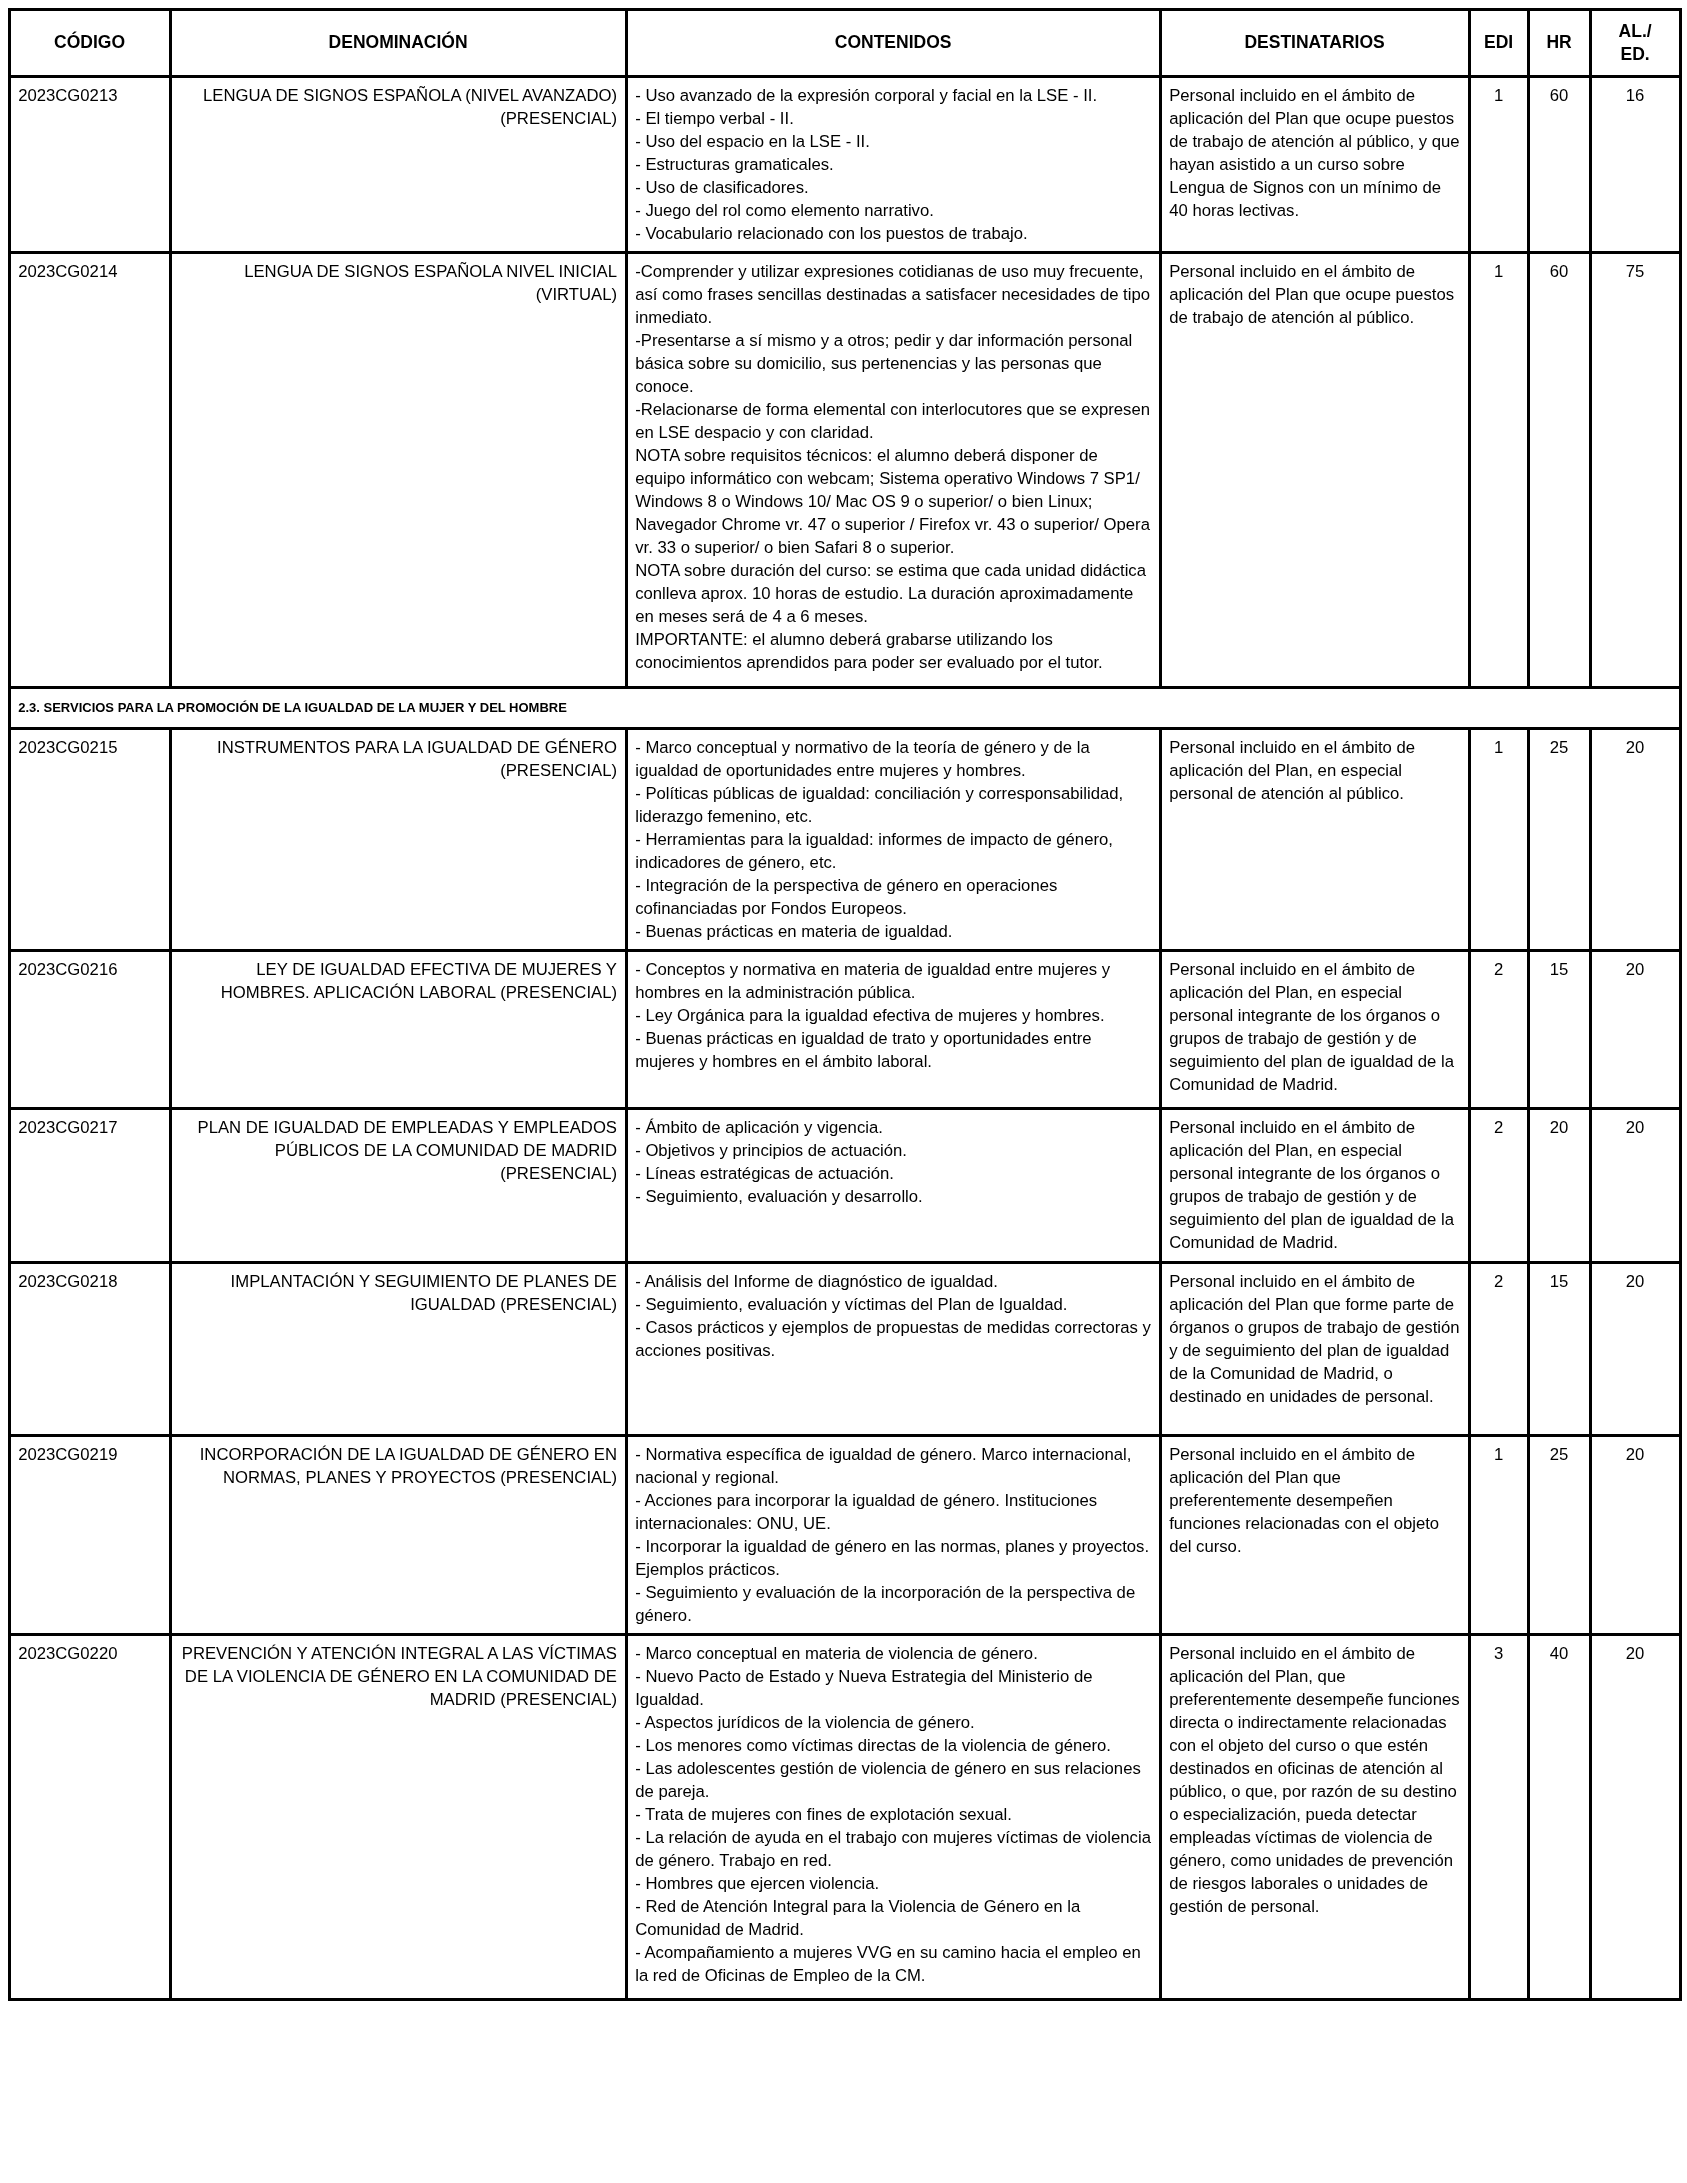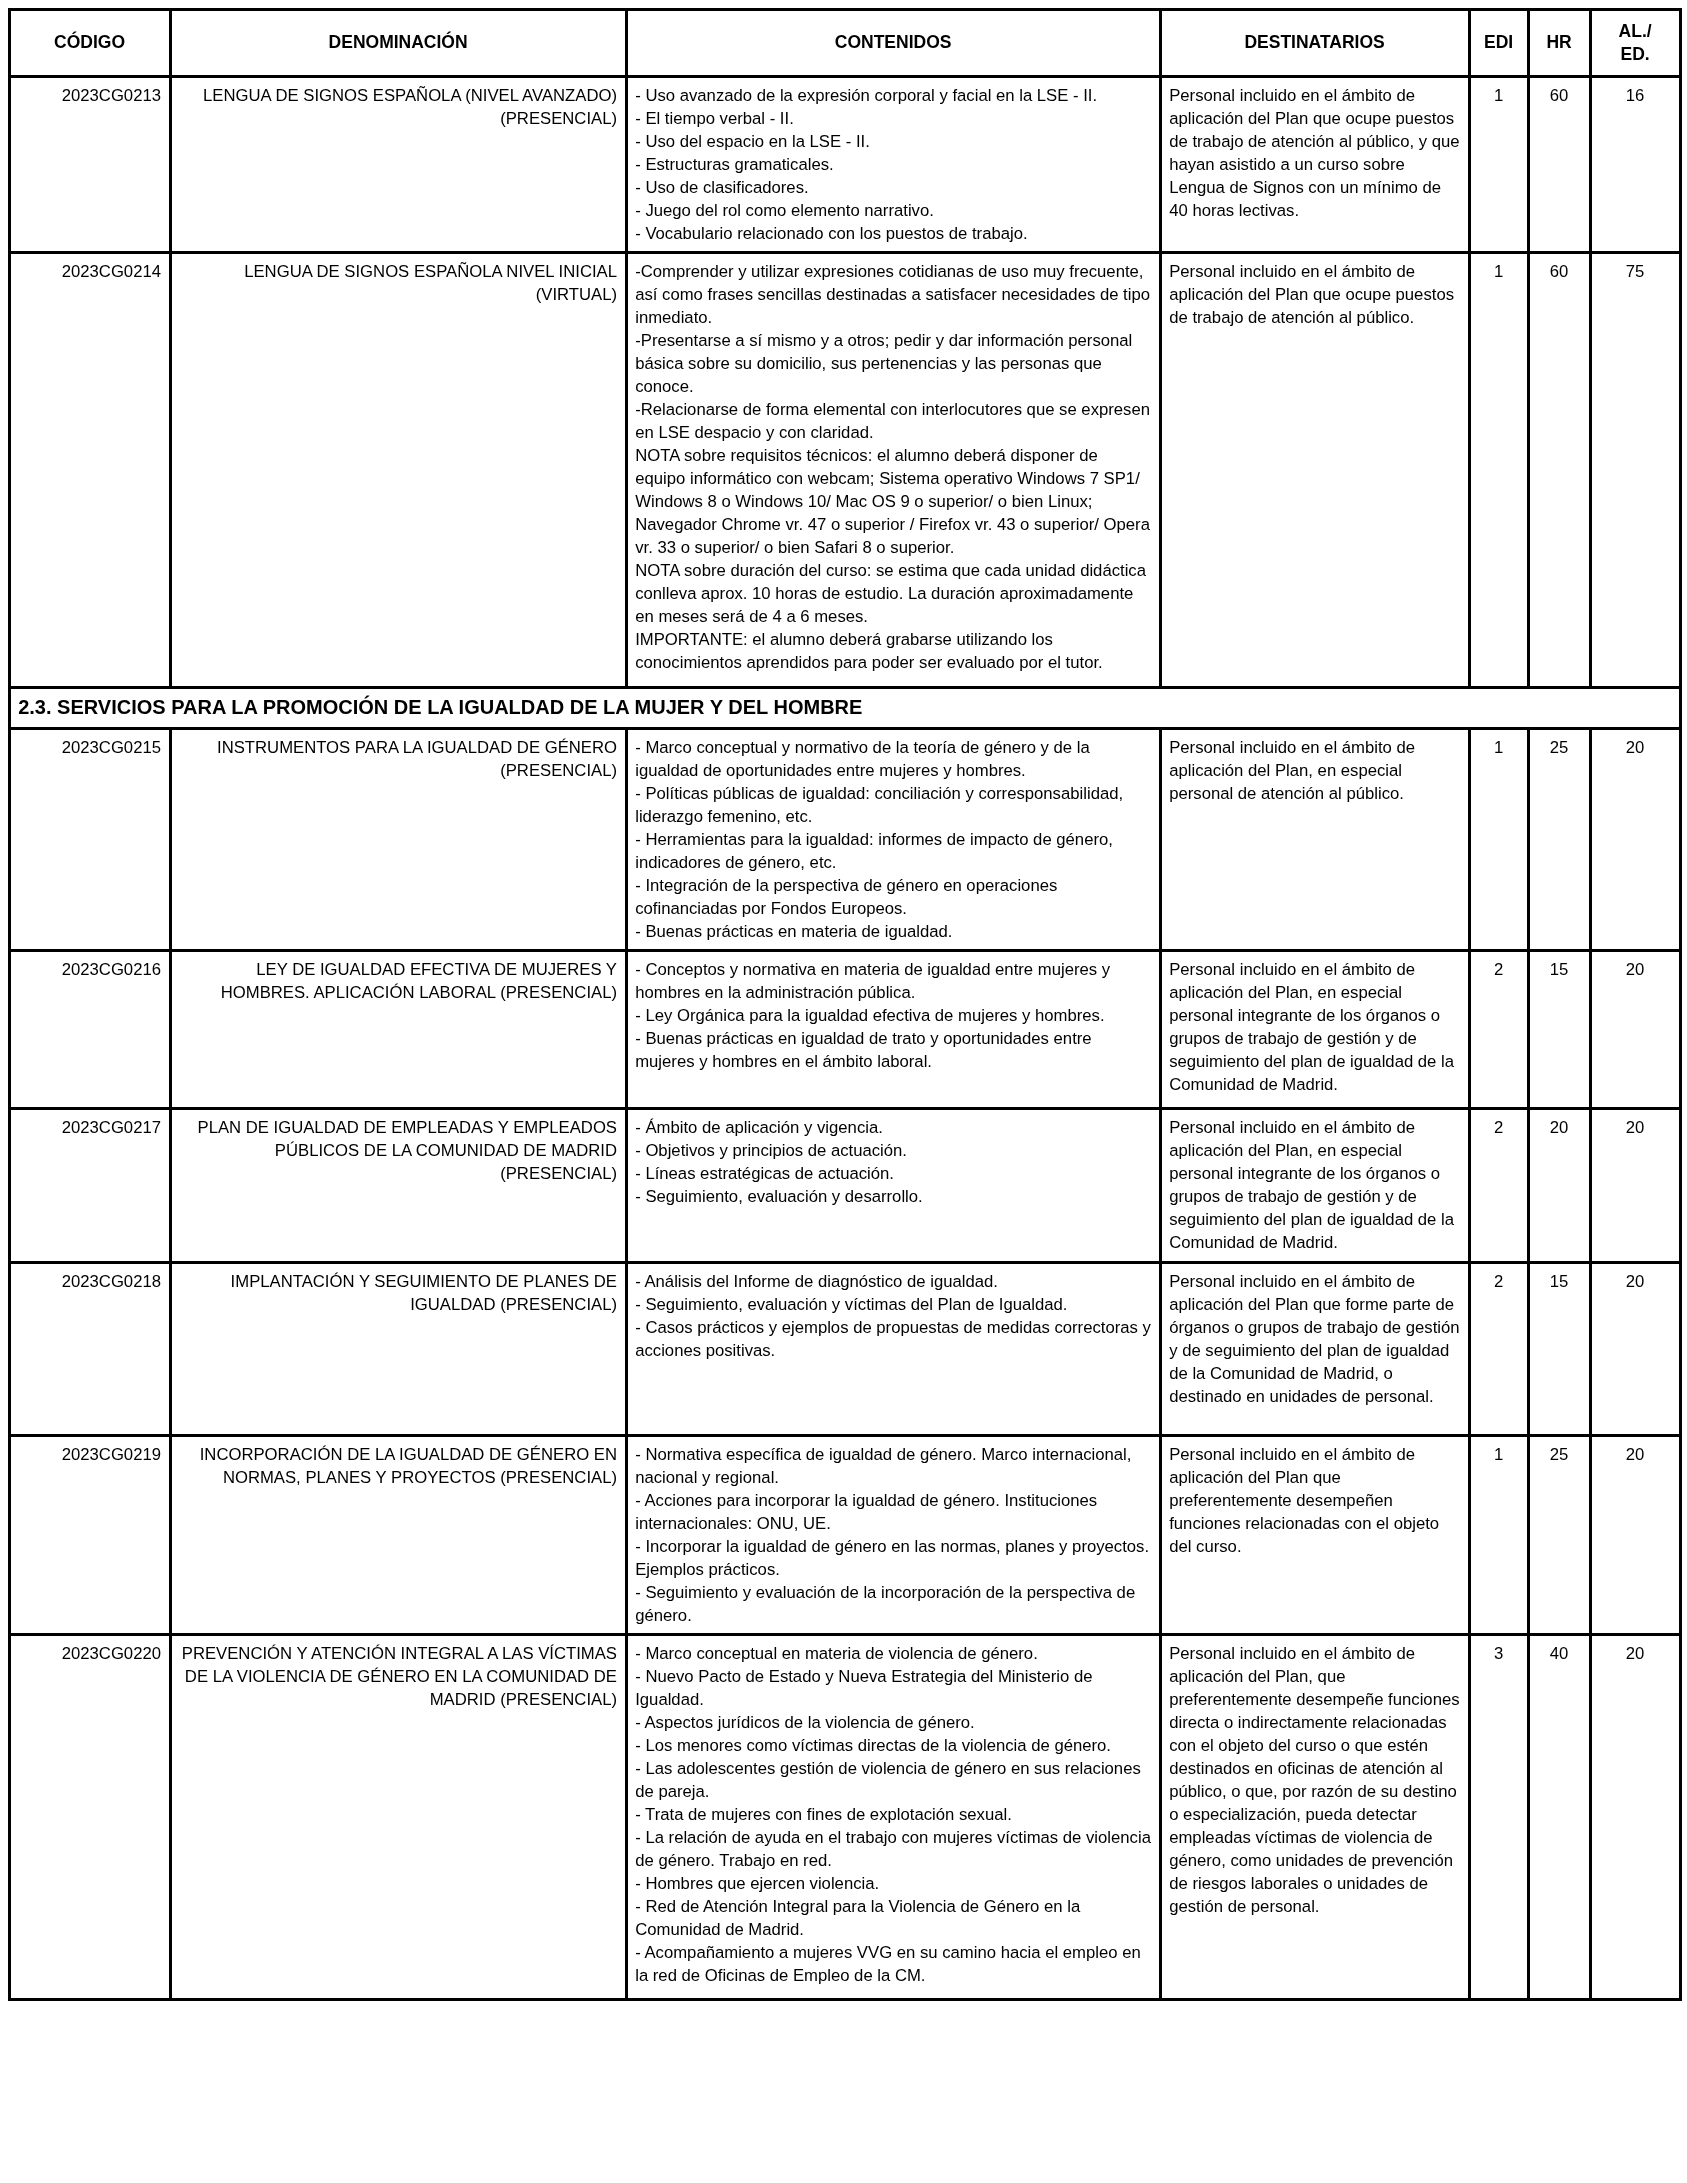--- a/index.html
+++ b/index.html
@@ -40,26 +40,26 @@
     word-wrap: break-word;
   }
   thead tr { height: 67px; }
   thead th {
     font-weight: bold;
     font-size: 17.5px;
     text-align: center;
     vertical-align: middle;
     white-space: pre-line;
   }
-  td.code-cell  { text-align: right; }
+  td.code-cell  { text-align: left; }
   td.name-cell  { text-transform: none; text-align: right; }
   td.num-cell   { text-align: center; }
   td.section-cell {
     font-weight: bold;
-    font-size: 20px;
+    font-size: 13px;
     padding: 7.6px 7.6px;
   }
   tr.section-row { height: 40px; }
   .contents-cell div { margin: 0; }
   
   tr.row-0213 { height: 176px; }
   tr.row-0214 { height: 435px; }
   tr.row-0215 { height: 217px; }
   tr.row-0216 { height: 158px; margin-top: 8px; }
   tr.row-0217 { height: 154px; }

